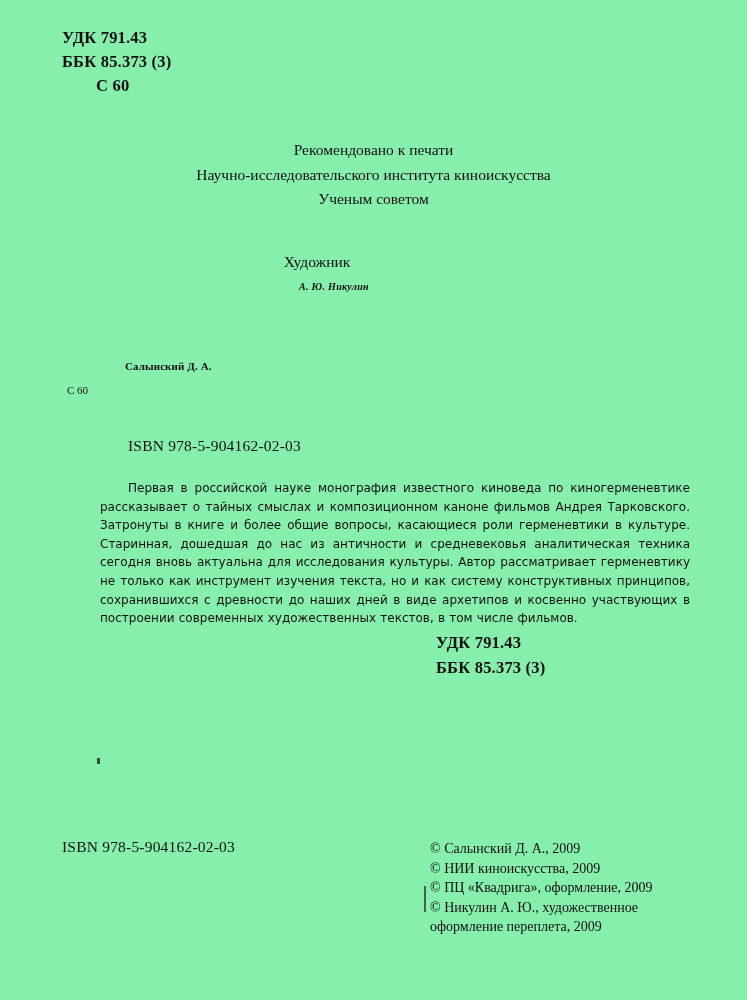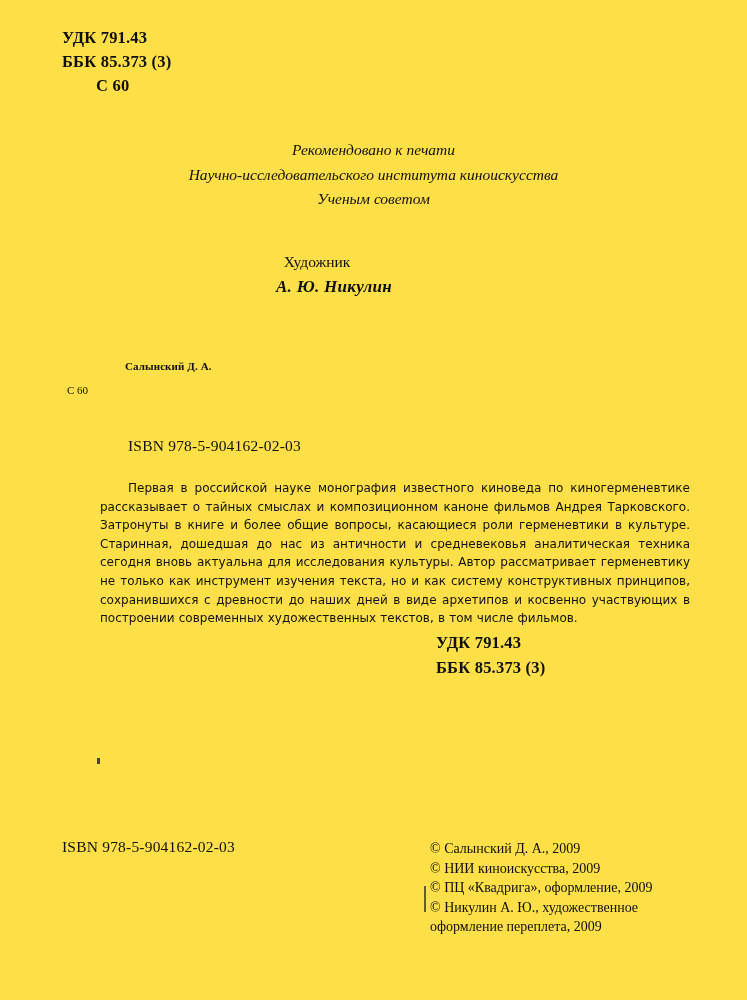--- a/index.html
+++ b/index.html
@@ -10,21 +10,21 @@
   body {
     font-family: "Liberation Serif", "DejaVu Serif", serif;
     color: #0f0f0f;
     -webkit-font-smoothing: antialiased;
   }
   #page {
     position: relative;
     width: 747px;
     height: 1000px;
     margin: 0 auto;
-    background: #fde047;
+    background: #86efac;
     overflow: hidden;
   }
 
   
   .class-block {
     position: absolute;
     left: 62px;
     top: 26px;
     font-weight: bold;
     font-size: 16.5px;
@@ -41,38 +41,38 @@
   
   .recommend {
     position: absolute;
     left: 0;
     top: 138px;
     width: 747px;
     text-align: center;
     font-size: 15.5px;
     line-height: 24.5px;
   }
-  .recommend .r-line { display: block; font-style: italic; }
+  .recommend .r-line { display: block; }
 
   
   .artist {
     position: absolute;
     left: 0;
     top: 249px;
     width: 634px;
     text-align: center;
     font-size: 15.5px;
     line-height: 25px;
   }
   .artist .a-role { display: block; }
   .artist .a-name {
     display: block;
     font-weight: bold;
     font-style: italic;
-    font-size: 17px;
+    font-size: 10px;
     letter-spacing: 0.3px;
     padding-left: 34px;
   }
 
   
   .record {
     position: absolute;
     left: 62px;
     top: 355px;
     width: 640px;

